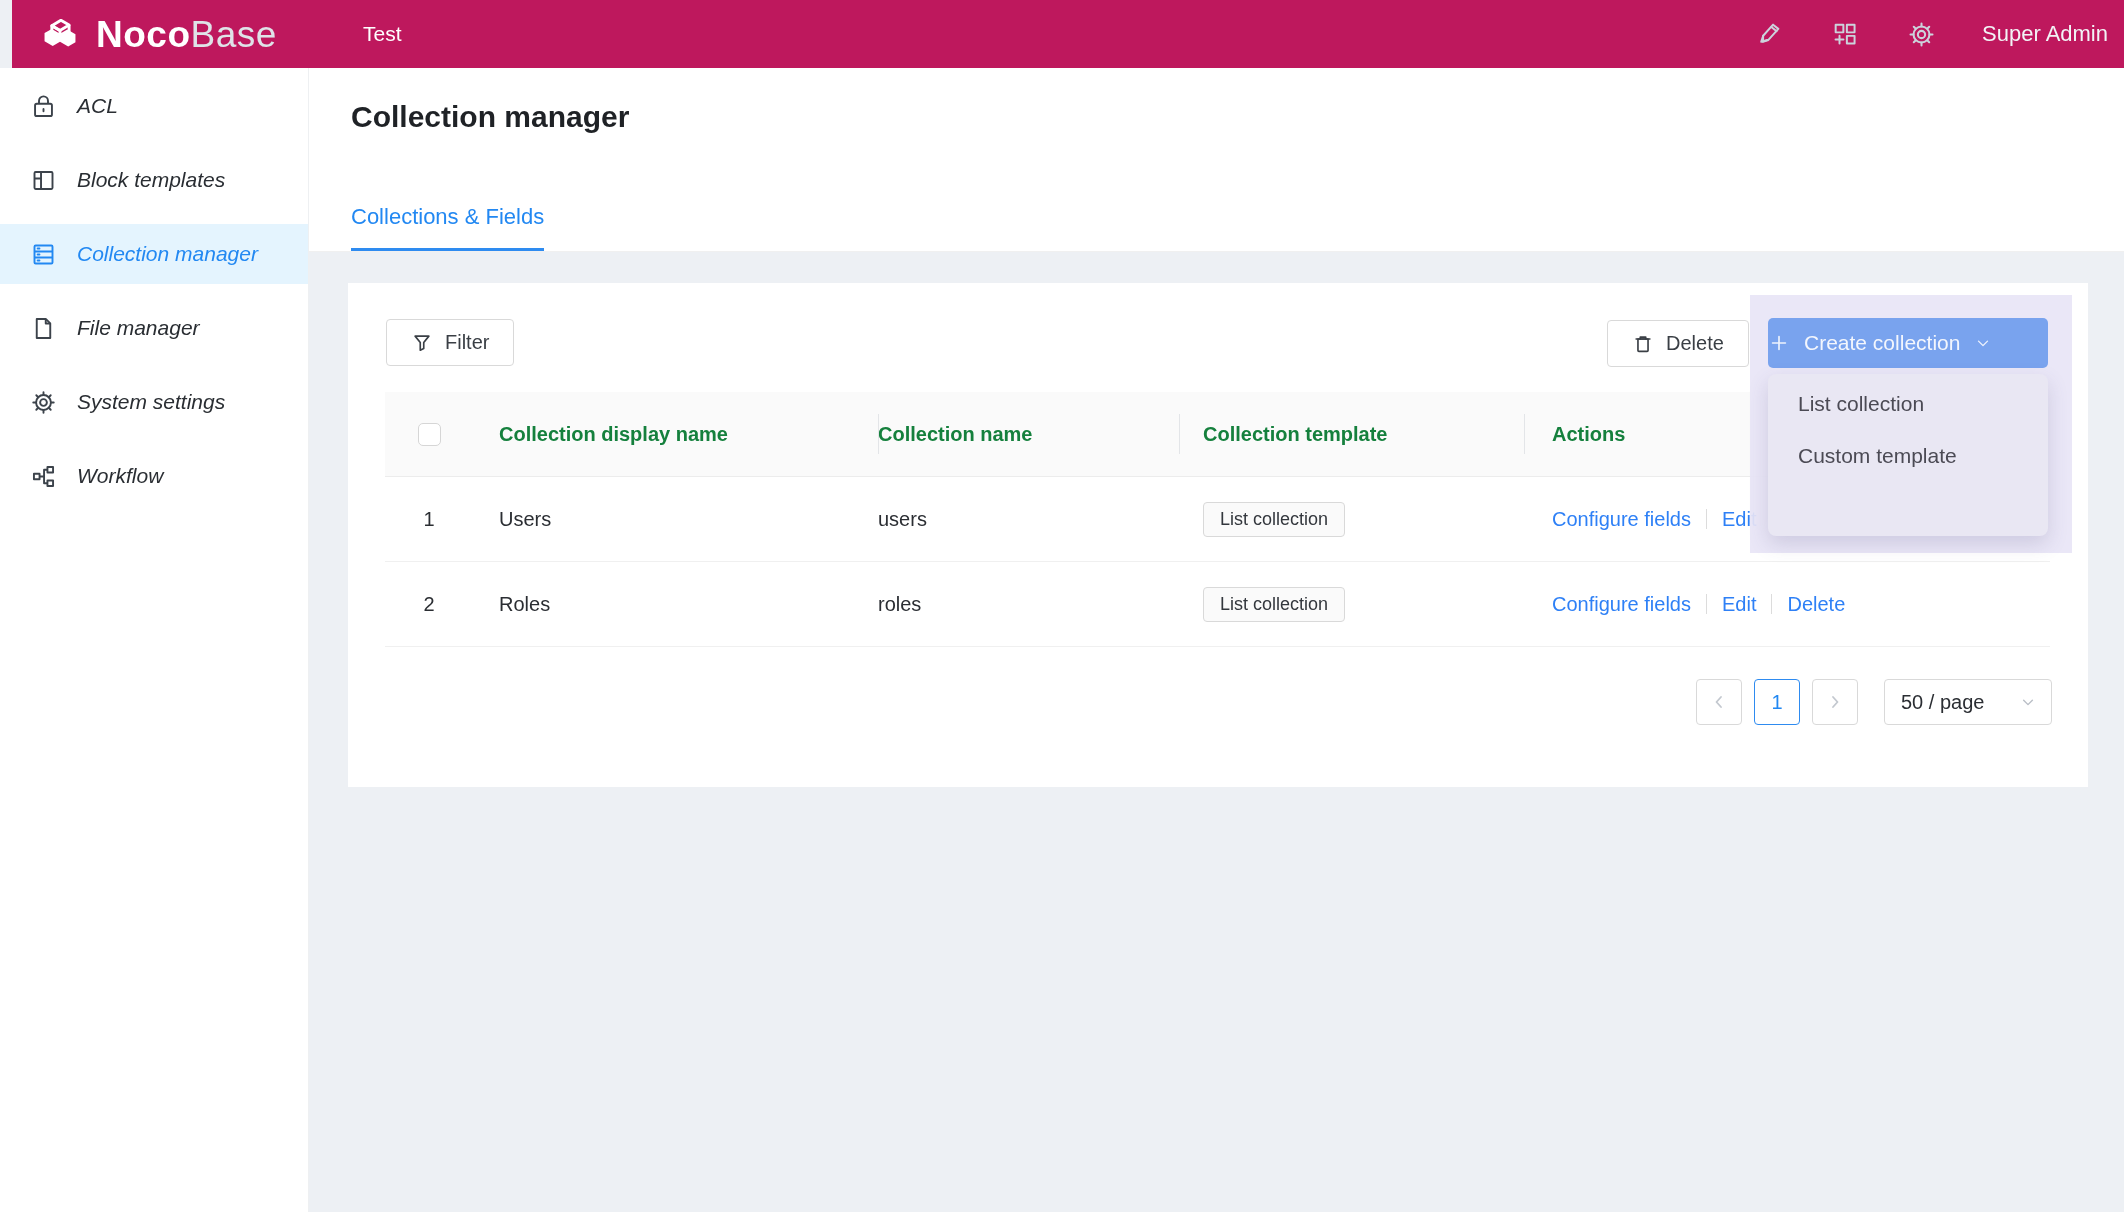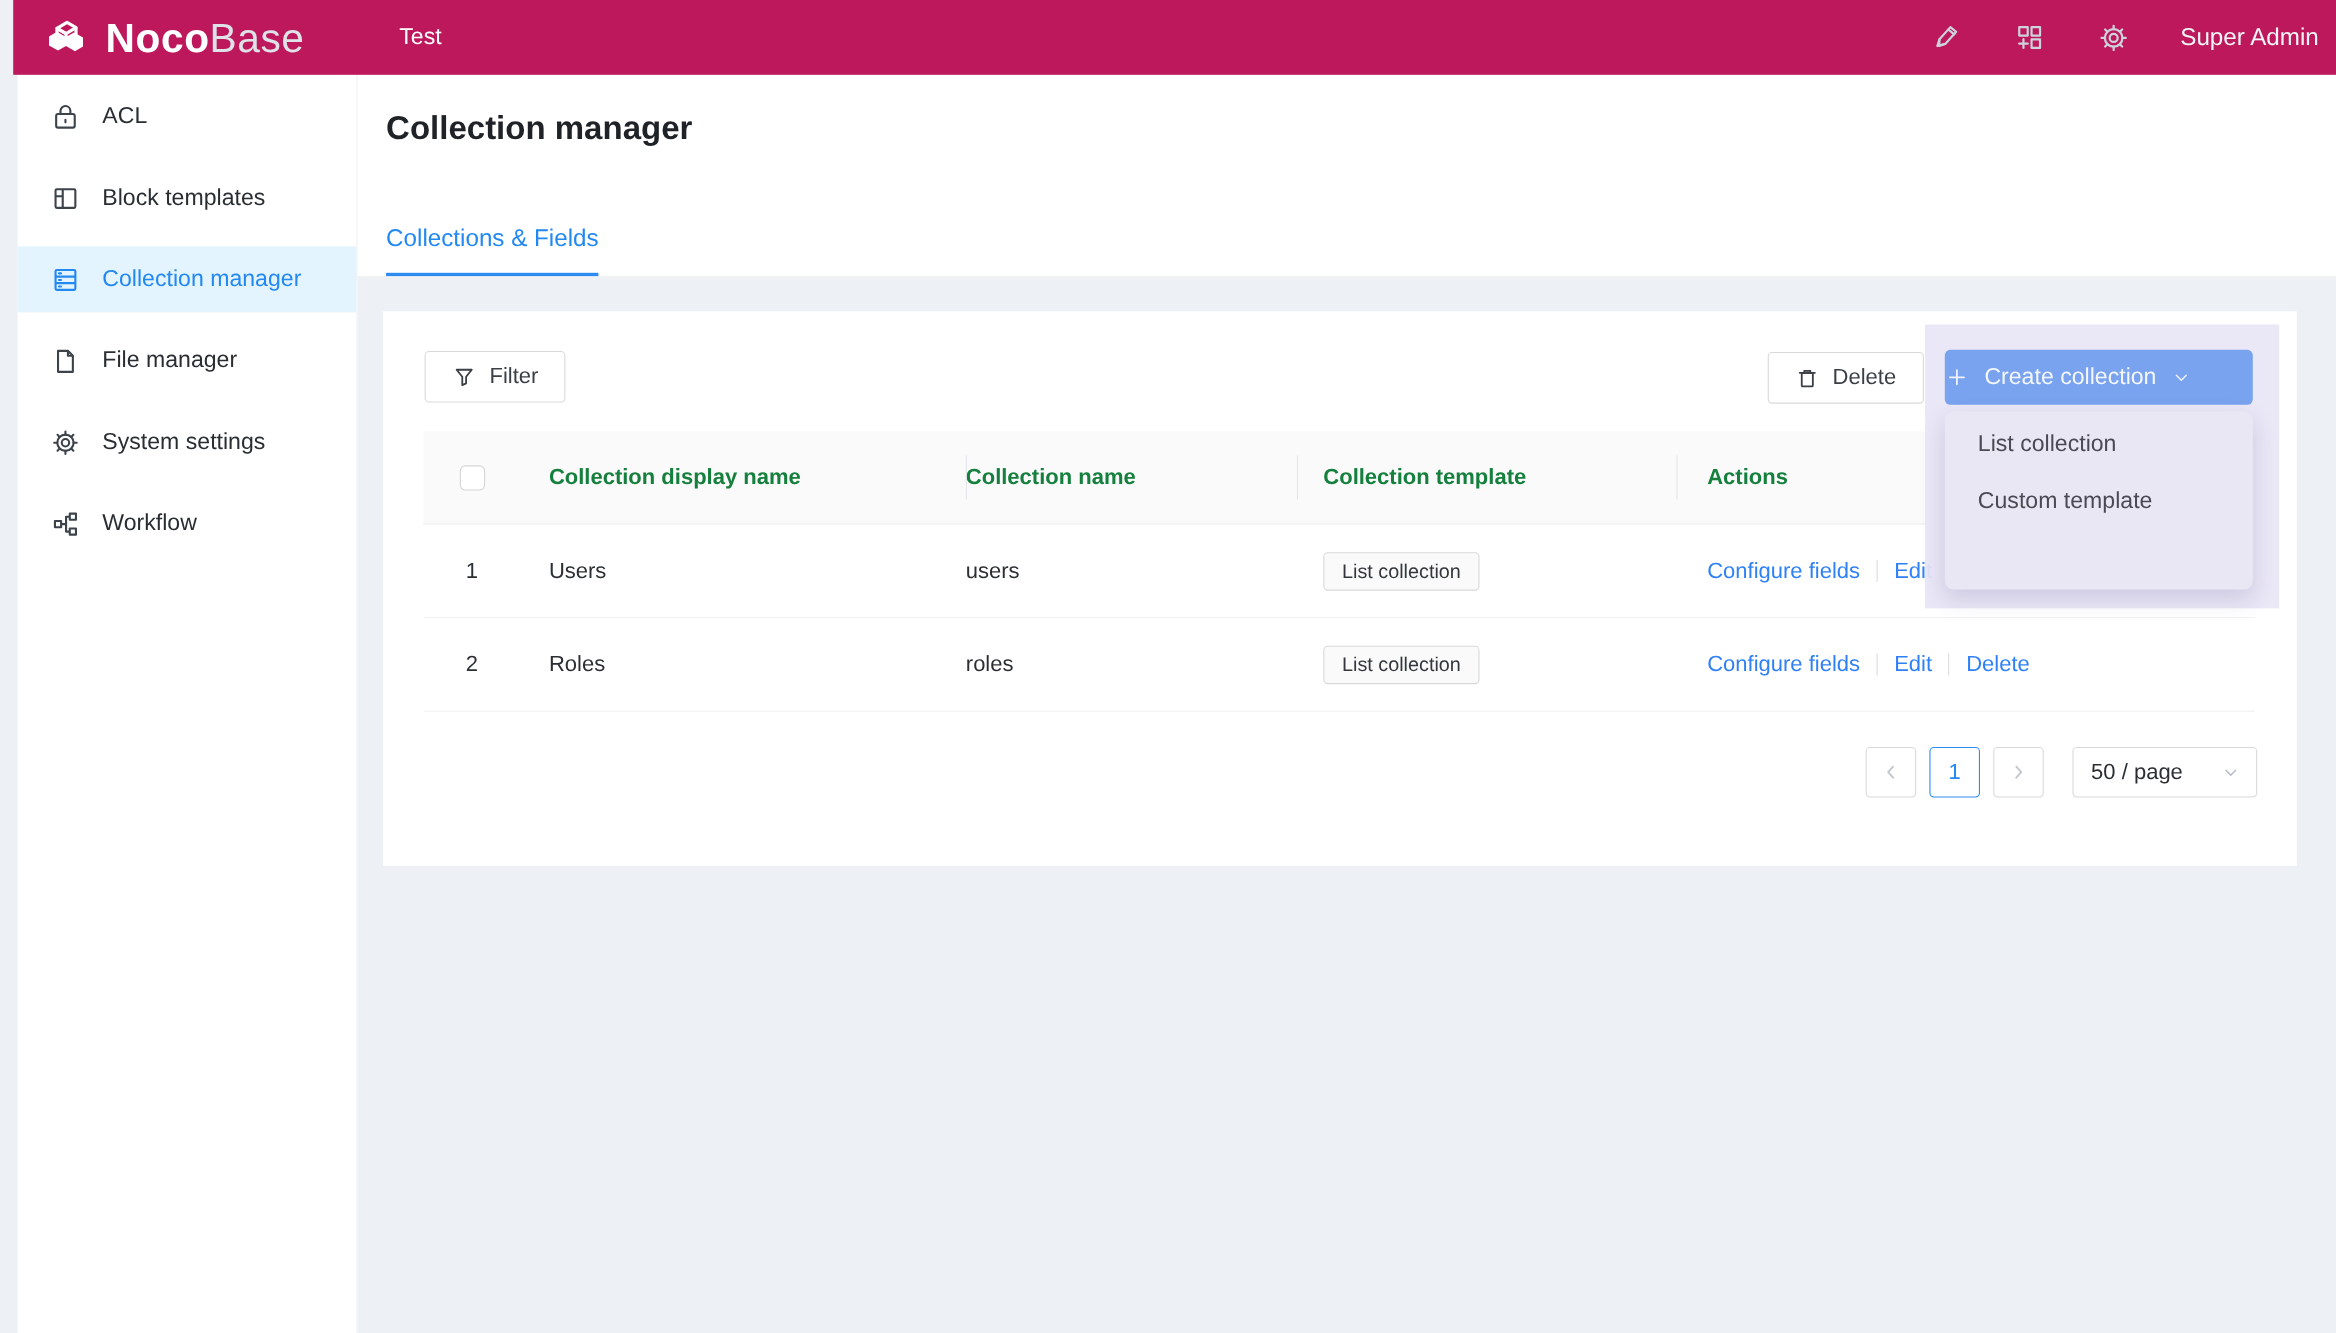--- a/index.html
+++ b/index.html
@@ -23,22 +23,22 @@
   .logo-bold { color:#ffffff; font-weight:bold; }
   .logo-light { color:#dfe3e8; font-weight:normal; }
   .top-menu { margin-left:36px; display:flex; align-items:center; height:68px; }
   .top-menu-item { color:#ffffff; font-size:21px; padding:0 6px; height:68px; display:flex; align-items:center; cursor:pointer; }
   .top-right { margin-left:auto; margin-right:28px; display:flex; align-items:center; gap:46px; }
   .top-icon { color:#ccd3dc; width:30px; height:30px; display:flex; align-items:center; justify-content:center; cursor:pointer; }
   .top-user { color:#f2f4f6; font-size:22px; cursor:pointer; }
 
   
   .sidebar {
-    position:absolute; left:16px; top:68px; width:309px; bottom:0;
-    background:#ffffff; border-right:1px solid #eef0f2; padding-top:8px; z-index:10;
+    position:absolute; left:0; top:68px; width:309px; bottom:0;
+    background:#ffffff; border-right:1px solid #eef0f2; padding-top:8px; z-index:10;font-style:italic;
   }
   .side-item {
     height:60px; display:flex; align-items:center; padding-left:30px; gap:20px;
     font-size:21px; color:#2a2e33; margin-bottom:14px; cursor:pointer;
   }
   .side-item .icon { color:#3c434b; width:27px; height:27px; }
   .side-item.active { background:#e4f4fe; color:#2288f2; }
   .side-item.active .icon { color:#2288f2; }
 
   

